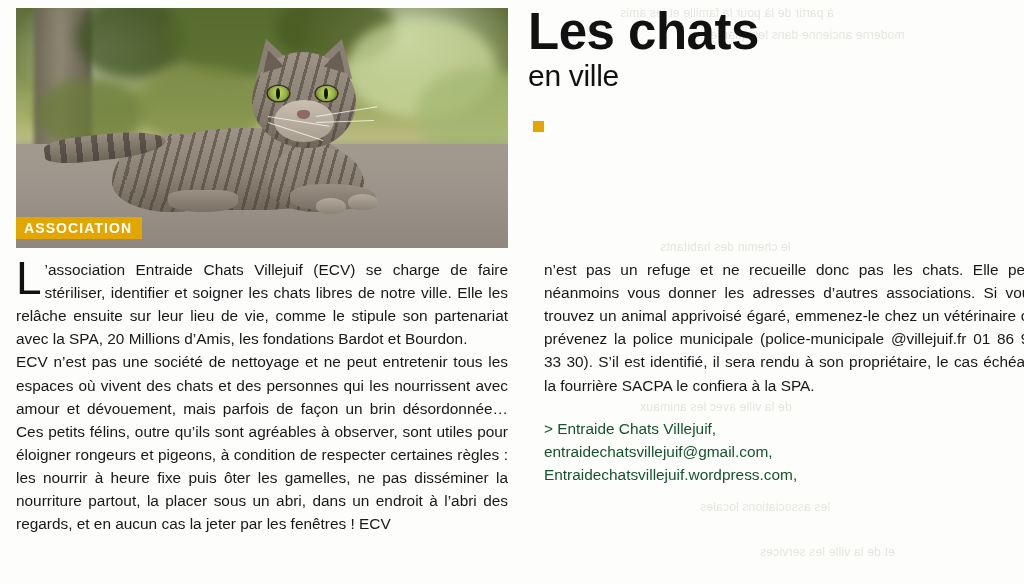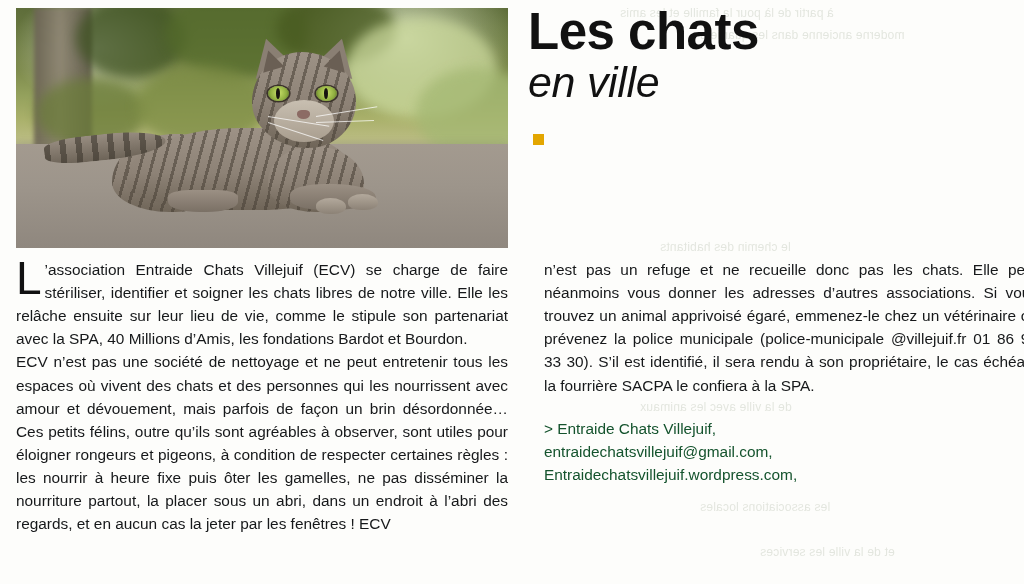--- a/index.html
+++ b/index.html
@@ -234,27 +234,26 @@
     width: 486px;
   }
   #title-1 {
     font-size: 51px;
     font-weight: 700;
     line-height: 1.02;
     letter-spacing: -0.5px;
     color: #111;
   }
   #title-2 {
-    font-size: 43px;
+    font-size: 30px;
     font-weight: 400;
     line-height: 1.05;
     letter-spacing: -0.3px;
     color: #111;
     margin-top: 2px;
-    font-style: italic;
   }
   #standfirst {
     margin-top: 22px;
     font-size: 16.5px;
     line-height: 1.62;
     color: #5c5f63;
     letter-spacing: 0.05px;
   }
   #standfirst .square {
     display: inline-block;
@@ -348,29 +347,30 @@
         <div class="pupil" id="pupil-r"></div>
         <div id="nose"></div>
         <div class="whisker" style="left:252px; top:108px; width:62px; transform:rotate(9deg);"></div>
         <div class="whisker" style="left:252px; top:114px; width:58px; transform:rotate(18deg);"></div>
         <div class="whisker" style="left:300px; top:108px; width:62px; transform:rotate(-9deg);"></div>
         <div class="whisker" style="left:300px; top:114px; width:58px; transform:rotate(-2deg);"></div>
       </div>
     </div>
   </div>
 
+  <div id="assoc-tag">ASSOCIATION</div>
 
   <div id="headline">
     <div id="title-1">Les chats</div>
     <div id="title-2">en ville</div>
     <div id="standfirst"><span class="square"></span></div>
   </div>
 
   <div id="col-left">
-    <p><span id="dropcap">L</span><span>’association Entraide Chats Villejuif (ECV) se charge de faire stériliser, identifier et soigner les chats libres de notre ville. Elle les relâche ensuite sur leur lieu de vie, comme le stipule son partenariat avec la SPA, 40 Millions d’Amis, les fondations Bardot et Bourdon.</span></p>
+    <p><span id="dropcap">L</span><span>’association Entraide Chats Villejuif (ECV) se charge de faire stériliser, identifier et soigner les chats libres de notre ville. Elle les relâche ensuite sur leur lieu de vie, comme le stipule son partenariat avec la SPA, 20 Millions d’Amis, les fondations Bardot et Bourdon.</span></p>
     <p>ECV n’est pas une société de nettoyage et ne peut entretenir tous les espaces où vivent des chats et des personnes qui les nourrissent avec amour et dévouement, mais parfois de façon un brin désordonnée… Ces petits félins, outre qu’ils sont agréables à observer, sont utiles pour éloigner rongeurs et pigeons, à condition de respecter certaines règles : les nourrir à heure fixe puis ôter les gamelles, ne pas disséminer la nourriture partout, la placer sous un abri, dans un endroit à l’abri des regards, et en aucun cas la jeter par les fenêtres ! ECV</p>
   </div>
 
   <div id="col-right">
     <p>n’est pas un refuge et ne recueille donc pas les chats. Elle peut néanmoins vous donner les adresses d’autres associations.  Si vous trouvez un animal apprivoisé égaré, emmenez-le chez un vétérinaire ou prévenez la police municipale (police-municipale @villejuif.fr 01 86 93 33 30). S’il est identifié, il sera rendu à son propriétaire, le cas échéant la fourrière SACPA le confiera à la SPA.</p>
     <div id="contact">
       <div>&gt; Entraide Chats Villejuif,</div>
       <div>entraidechatsvillejuif@gmail.com,</div>
       <div>Entraidechatsvillejuif.wordpress.com,</div>
     </div>

